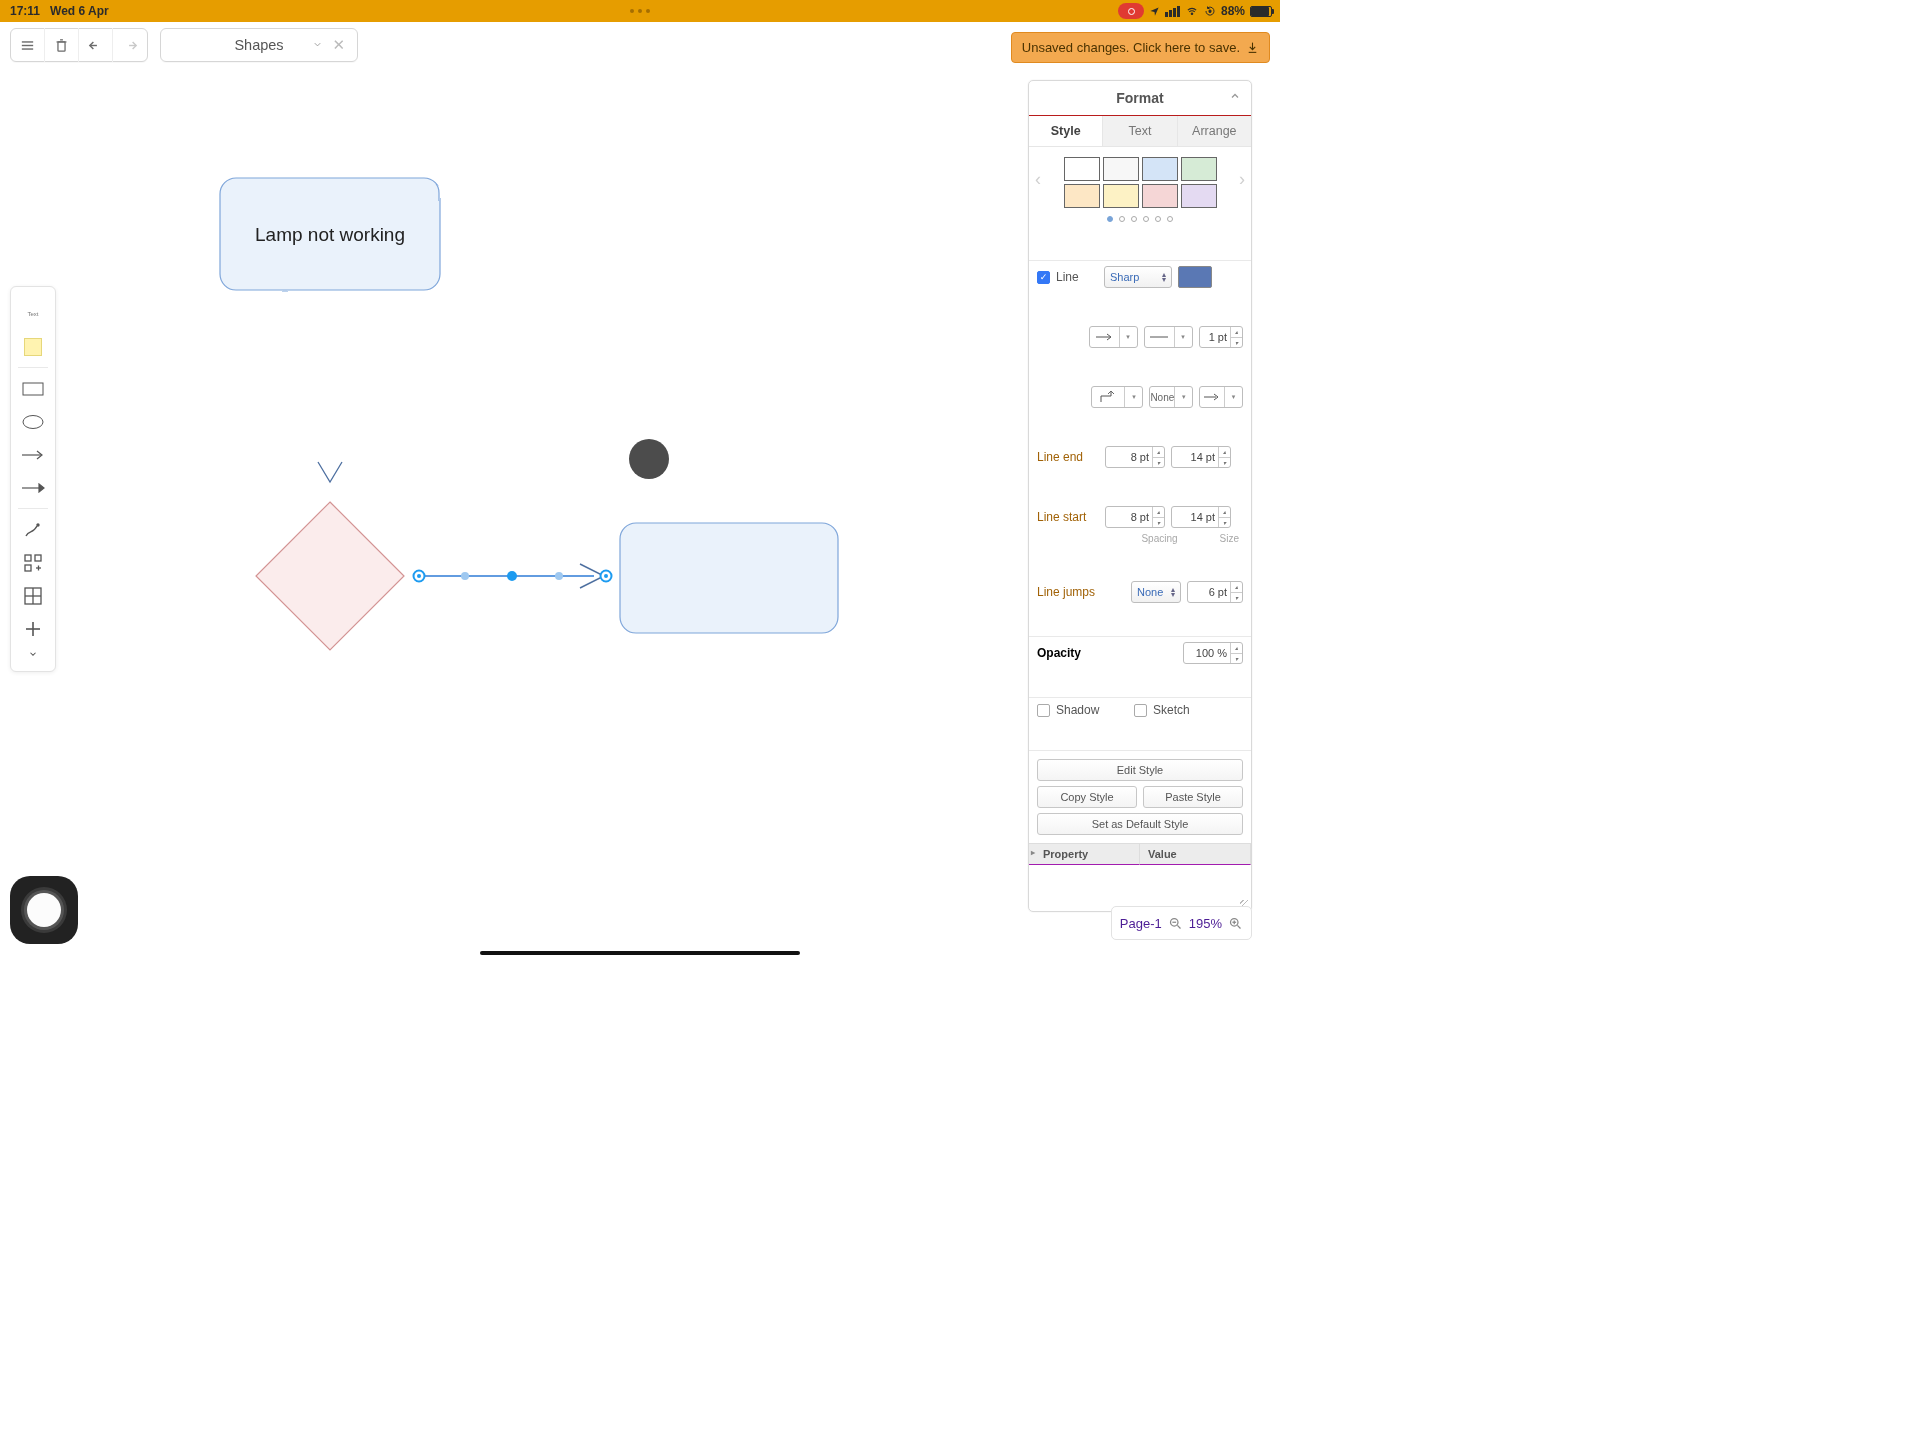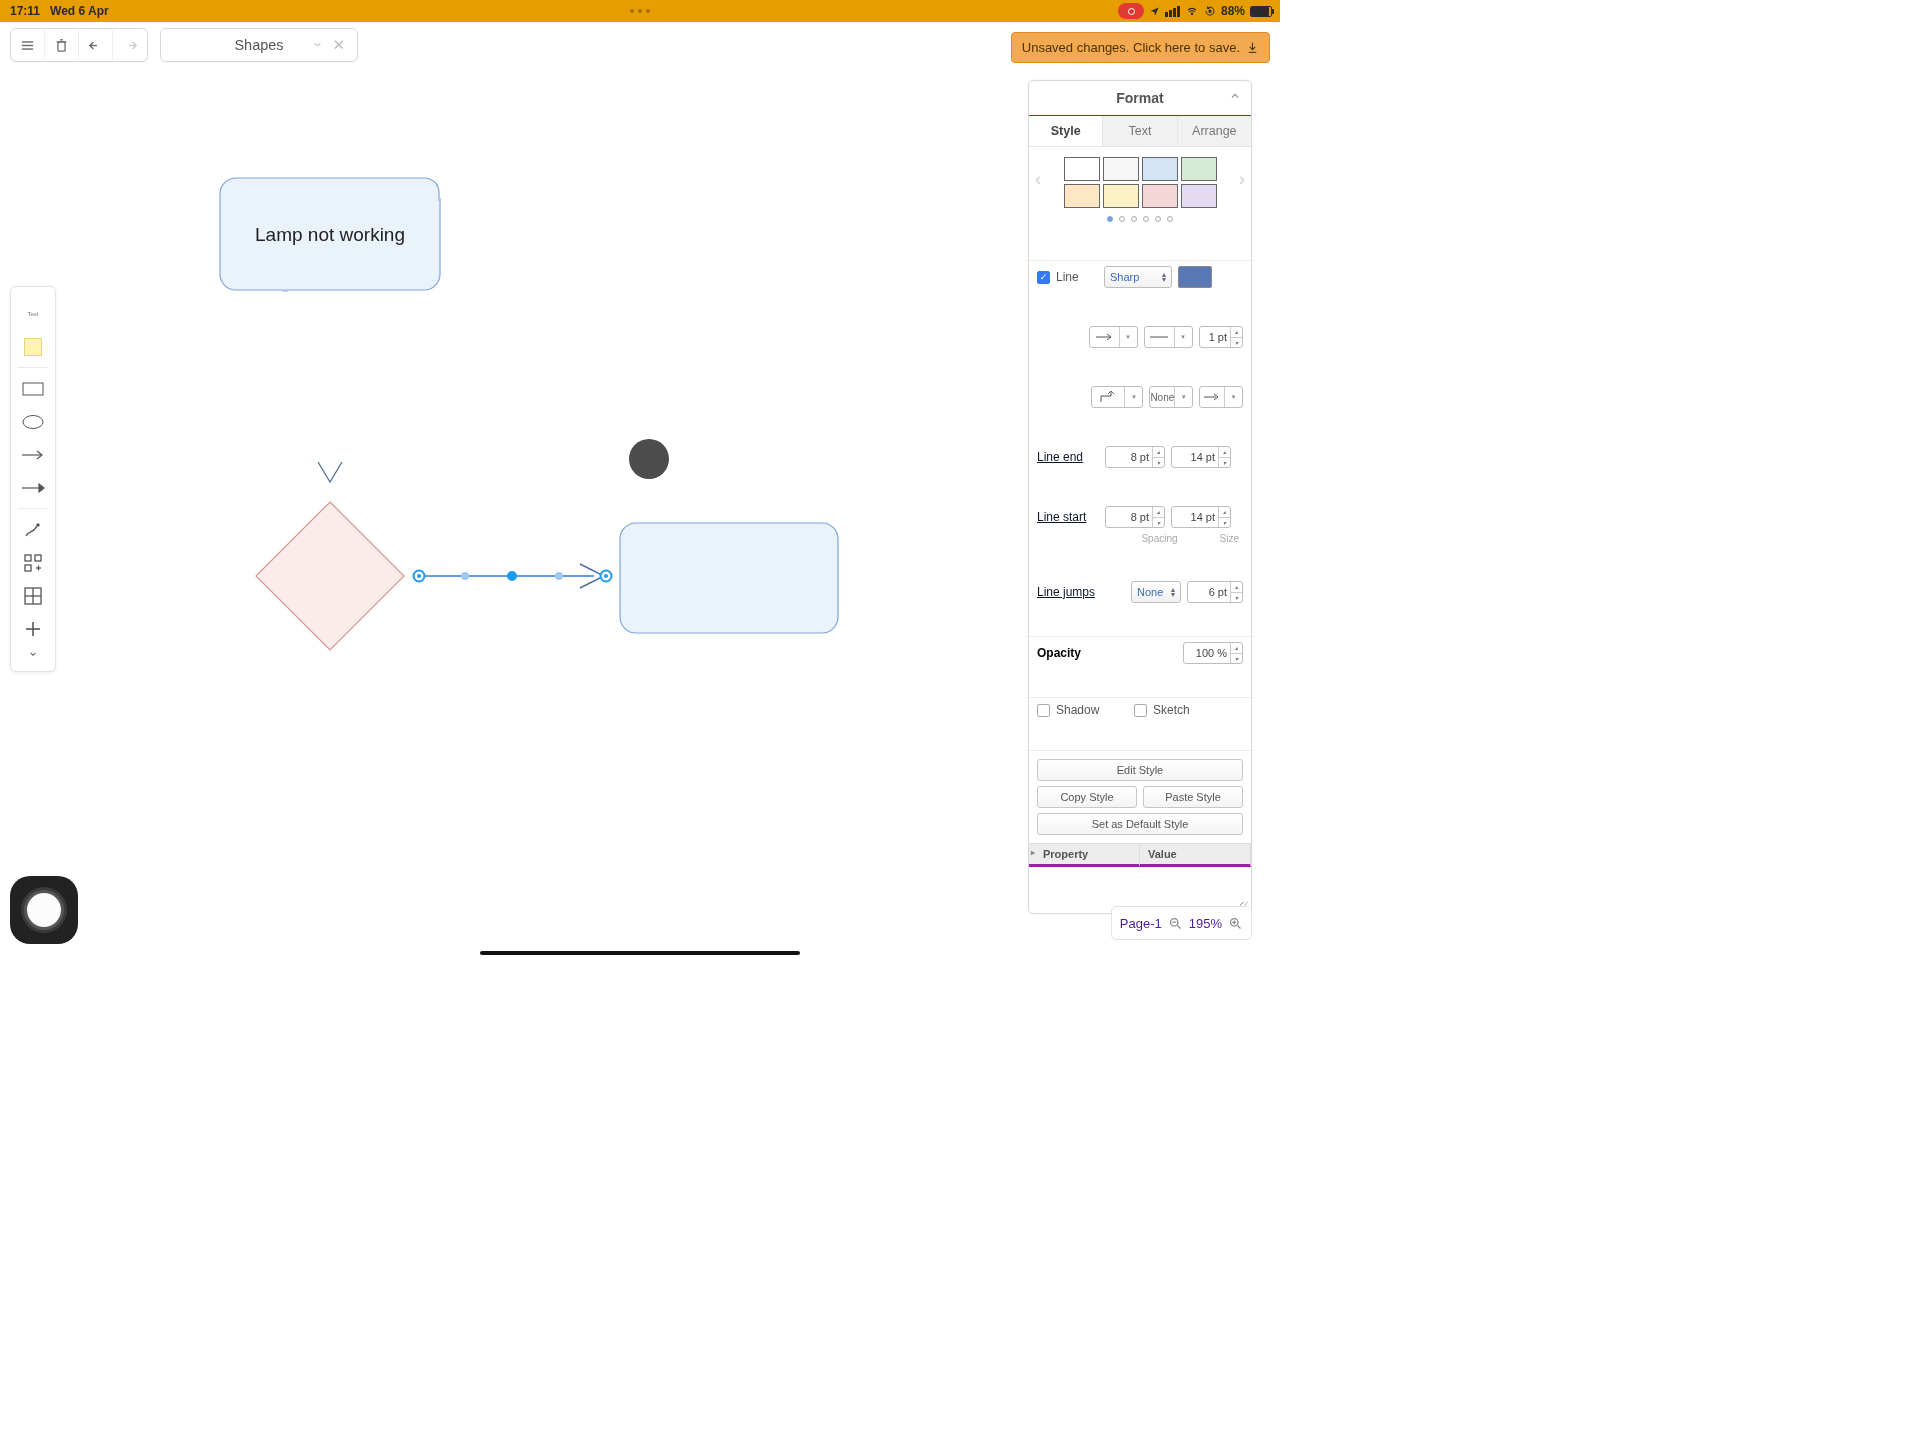--- a/index.html
+++ b/index.html
@@ -225,21 +225,21 @@
   .numbox .spin {
     width: 12px; height:100%; border-left:1px solid #ccc;
     display:flex; flex-direction:column;
   }
   .numbox .spin i {
     flex:1; display:flex; align-items:center; justify-content:center;
     font-size:6px; color:#777;
   }
   .numbox .spin i:first-child { border-bottom:1px solid #ccc; }
 
-  .label-col { width: 62px; color:#0f172a;text-decoration:underline; }
+  .label-col { width: 62px; color:#a16207; }
   .sub-labels { display:flex; justify-content:flex-end; gap: 42px; padding: 0 12px 4px; font-size:10px; color:#a8a8a8; }
 
   .cbx {
     width: 13px; height: 13px; border:1px solid #aaa; border-radius:2px;
     display:inline-flex; align-items:center; justify-content:center;
     background:#fff;
   }
   .cbx.on { background:#3478f6; border-color:#3478f6; }
   .cbx.on::after { content:'✓'; color:#fff; font-size:9px; }
 
@@ -250,21 +250,21 @@
     font-size: 11px; color:#555;
   }
   .half { width: calc(50% - 3px); }
 
   .prop-grid {
     display: grid; grid-template-columns: 1fr 1fr;
     border-top: 1px solid #ddd;
   }
   .prop-grid .ph {
     background: #ececec; padding: 4px 8px; font-size: 11px; font-weight:600;
-    color:#555; border-right:1px solid #ddd; border-bottom:3px solid #a21caf;
+    color:#555; border-right:1px solid #ddd; border-bottom:1px solid #a21caf;
     position: relative;
   }
   .prop-grid .ph:first-child::before {
     content:'▸'; position:absolute; left:2px; font-size:8px; color:#888;
   }
   .prop-grid .ph:first-child { padding-left: 14px; }
   .prop-body {
     height: 46px; border-bottom-left-radius:5px; border-bottom-right-radius:5px;
     position:relative;
   }

